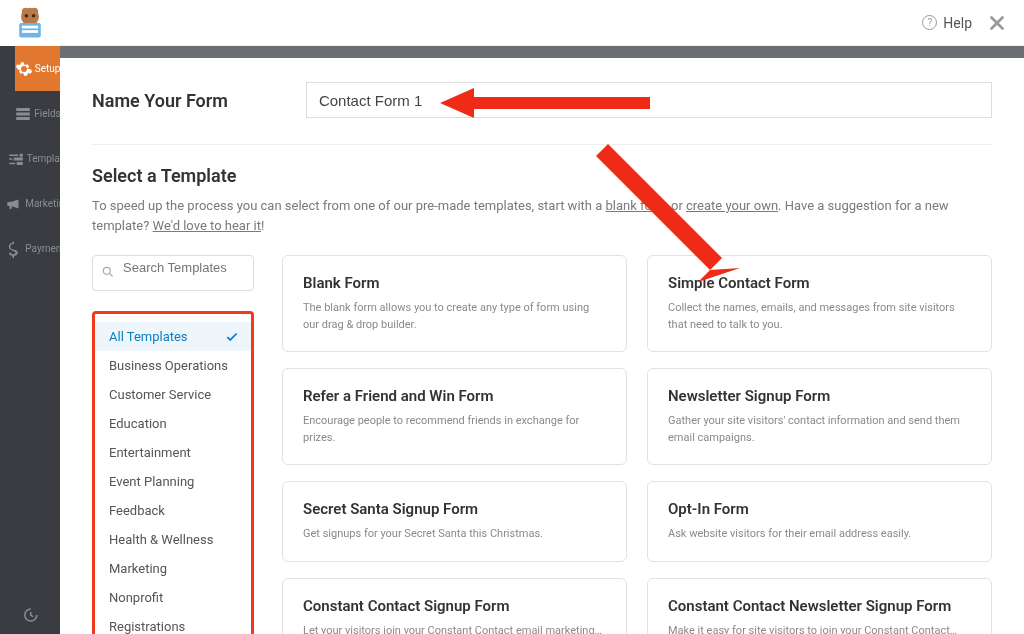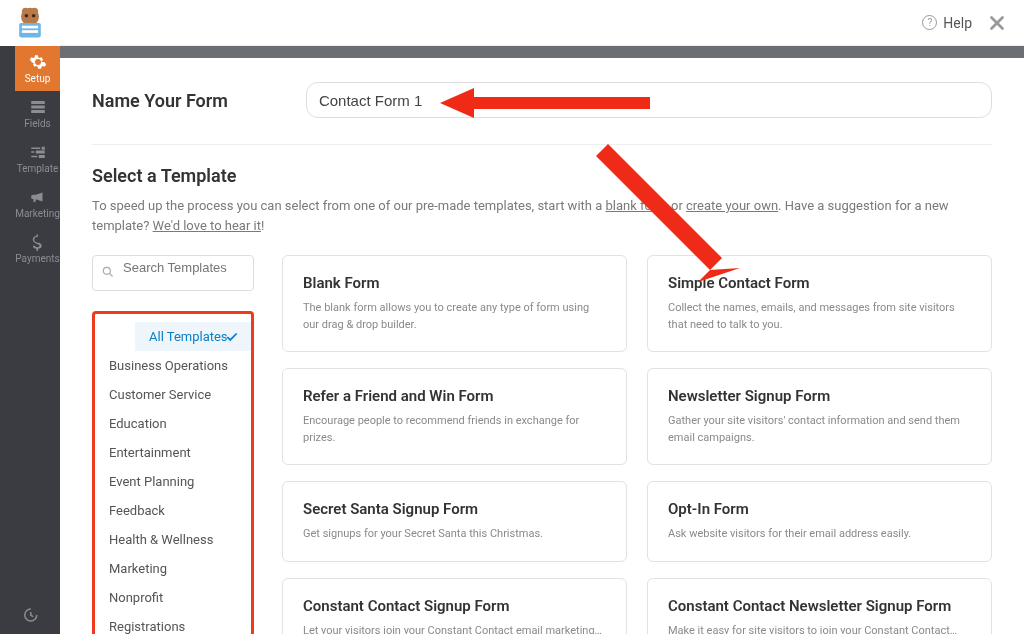--- a/index.html
+++ b/index.html
@@ -3,57 +3,57 @@
 <meta charset="utf-8">
 <style>
   * { box-sizing: border-box; margin: 0; padding: 0; }
   html, body { width: 1024px; height: 634px; font-family: -apple-system, BlinkMacSystemFont, "Segoe UI", Roboto, Arial, sans-serif; background: #fff; overflow: hidden; }
   .app { display: flex; height: 634px; }
 
   
   .sidebar { width: 60px; background: #3a3c42; display: flex; flex-direction: column; position: relative; }
   .logo-wrap { height: 46px; background: #fff; display:flex; align-items:center; justify-content:center;}
   .logo-icon { width: 36px; height: 36px; }
-  .side-item { height: 45px; display: flex; flex-direction: column; align-items:center; justify-content:center; gap:2px; color:#8a8d96; font-size:10px; cursor:pointer;margin-left:15px; }
+  .side-item { height: 45px; display: flex; flex-direction: row; align-items:center; justify-content:center; gap:2px; color:#8a8d96; font-size:10px; cursor:pointer;margin-left:15px; }
   .side-item.active { background:#e27730; color:#fff; }
   .side-item .icon { width:18px; height:18px; display:flex; align-items:center; justify-content:center; }
   .side-item svg { width:18px; height:18px; fill: currentColor; }
   .side-bottom { margin-top:auto; height:38px; display:flex; align-items:center; justify-content:center; color:#8a8d96; }
   .side-bottom svg { width:18px; height:18px; fill:currentColor;}
 
   
   .main { flex:1; position:relative; display:flex; flex-direction:column; overflow:hidden;}
   .topbar { height:46px; border-bottom:1px solid #eee; display:flex; align-items:center; justify-content:flex-end; padding:0 16px; gap:14px; color:#555; font-size:14px;}
   .topbar .help { display:flex; align-items:center; gap:6px; cursor:pointer;}
   .topbar .close { width:22px; height:22px; cursor:pointer; color:#999;}
   .topbar .close svg { width:22px; height:22px; fill:currentColor;}
   .q-icon { width:15px; height:15px; border:1px solid #999; border-radius:50%; display:inline-flex; align-items:center; justify-content:center; font-size:10px; color:#999;}
 
   .bar-dark { height:12px; background:#6c6e76;}
   .content { flex:1; background:#fff; padding: 24px 32px 0 32px; overflow:hidden;}
 
   .name-row { display:flex; align-items:center; gap:78px; margin-bottom:26px;}
   .name-row h2 { font-size:18px; color:#333; font-weight:600;}
-  .name-input { flex:1; height:36px; border:1px solid #ddd; border-radius:12px; padding:0 12px; font-size:15px; color:#444;}
+  .name-input { flex:1; height:36px; border:1px solid #ddd; border-radius:0; padding:0 12px; font-size:15px; color:#444;}
 
   .select-title { font-size:18px; color:#333; font-weight:600; margin-bottom:10px;}
   .select-sub { font-size:13px; color:#7a7a7a; margin-bottom:20px; line-height:1.5;}
   .select-sub span.u { text-decoration:underline; cursor:pointer;}
 
   .hr { height:1px; background:#eee; margin-bottom:20px;}
 
   .layout { display:flex; gap:28px; }
   .left-panel { width:162px; }
   .search-box { position:relative; margin-bottom:20px;}
   .search-box input { width:100%; height:36px; border:1px solid #ddd; border-radius:4px; padding:0 10px 12px 30px; font-size:13px; color:#666;}
   .search-box .mag { position:absolute; left:9px; top:10px; width:14px; height:14px; color:#aaa;}
 
   .cats { border:3px solid #ef3a1c; border-radius:4px; padding:8px 0;}
   .cat { padding:7px 14px; font-size:13px; color:#555; cursor:pointer; position:relative;}
-  .cat.active { color:#0a7ec6; background:#eef6fb;margin-left:40px;}
+  .cat.active { color:#0a7ec6; background:#eef6fb;}
   .cat.active .chk { position:absolute; right:12px; top:8px; color:#0a7ec6;}
   .chk svg{width:14px;height:14px;fill:currentColor;}
 
   .grid { flex:1; display:grid; grid-template-columns: 1fr 1fr; gap:16px 20px; }
   .card { border:1px solid #e2e2e2; border-radius:6px; padding:18px 20px; }
   .card h4 { font-size:15px; color:#333; font-weight:600; margin-bottom:8px;}
   .card p { font-size:11px; color:#8a8a8a; line-height:1.5;}
 
   
   .arrow { position:absolute; pointer-events:none; }

